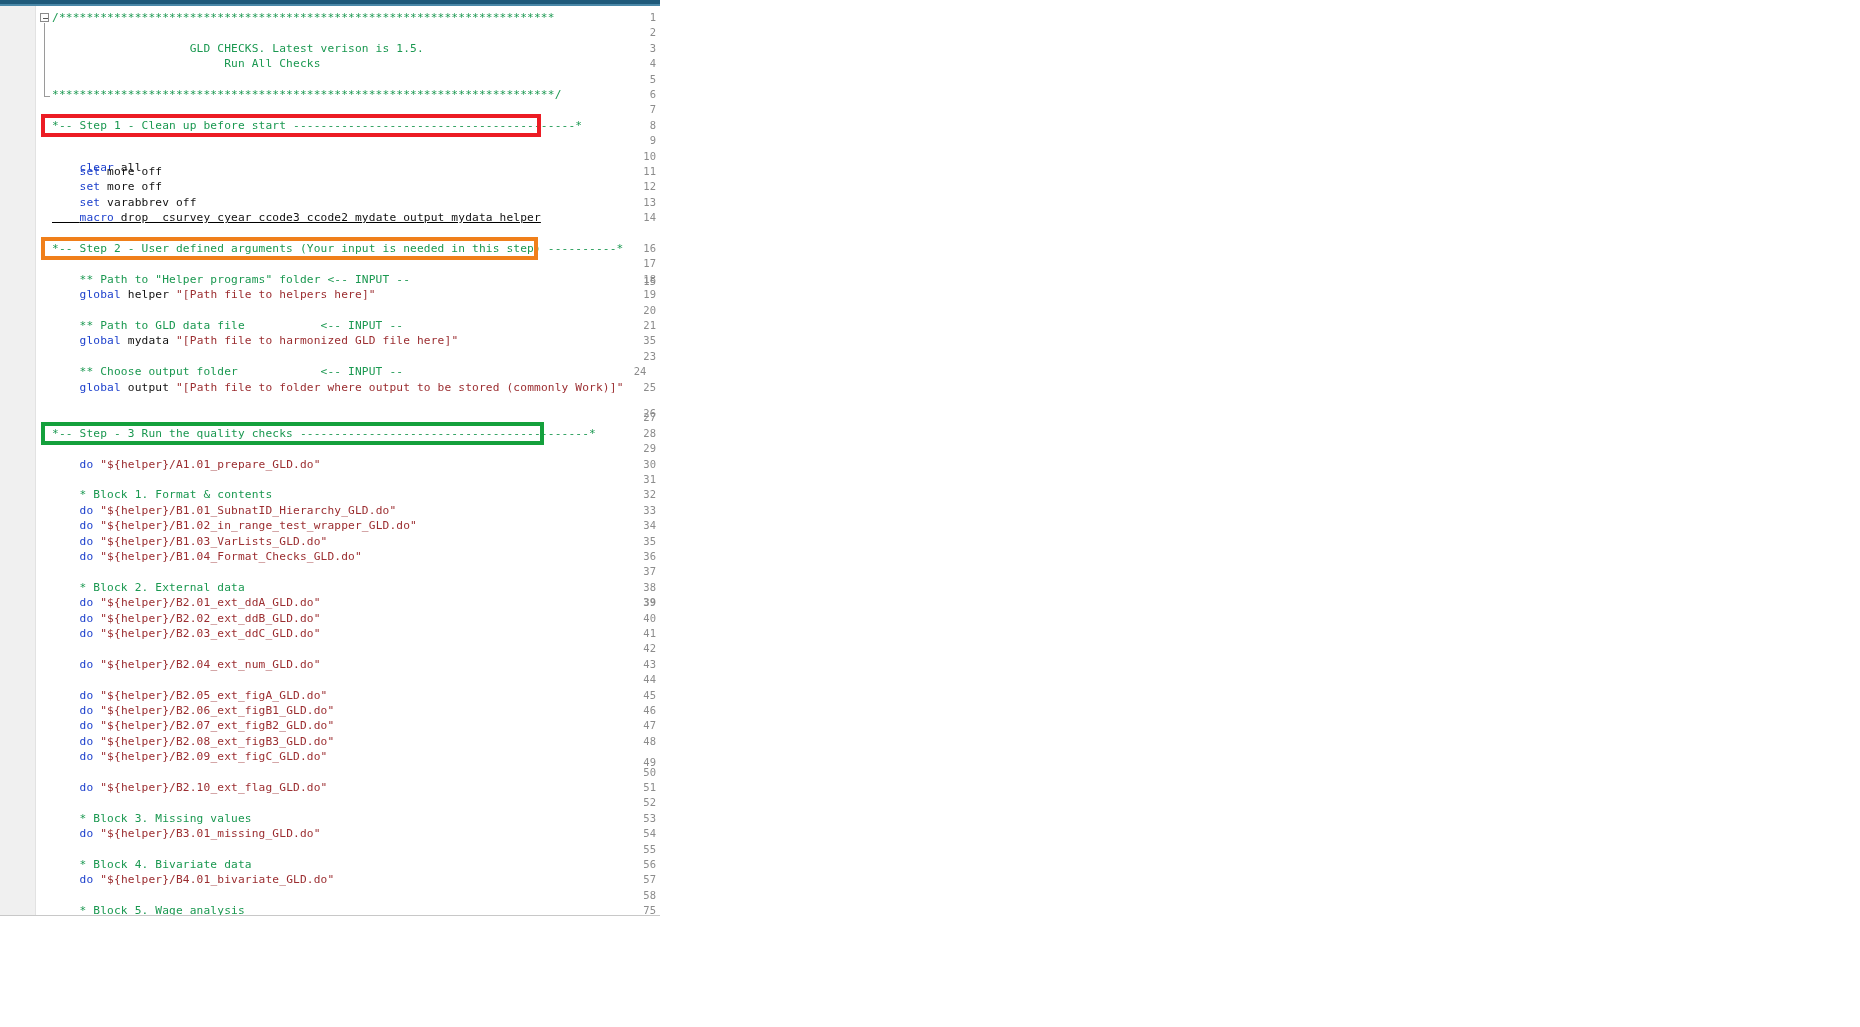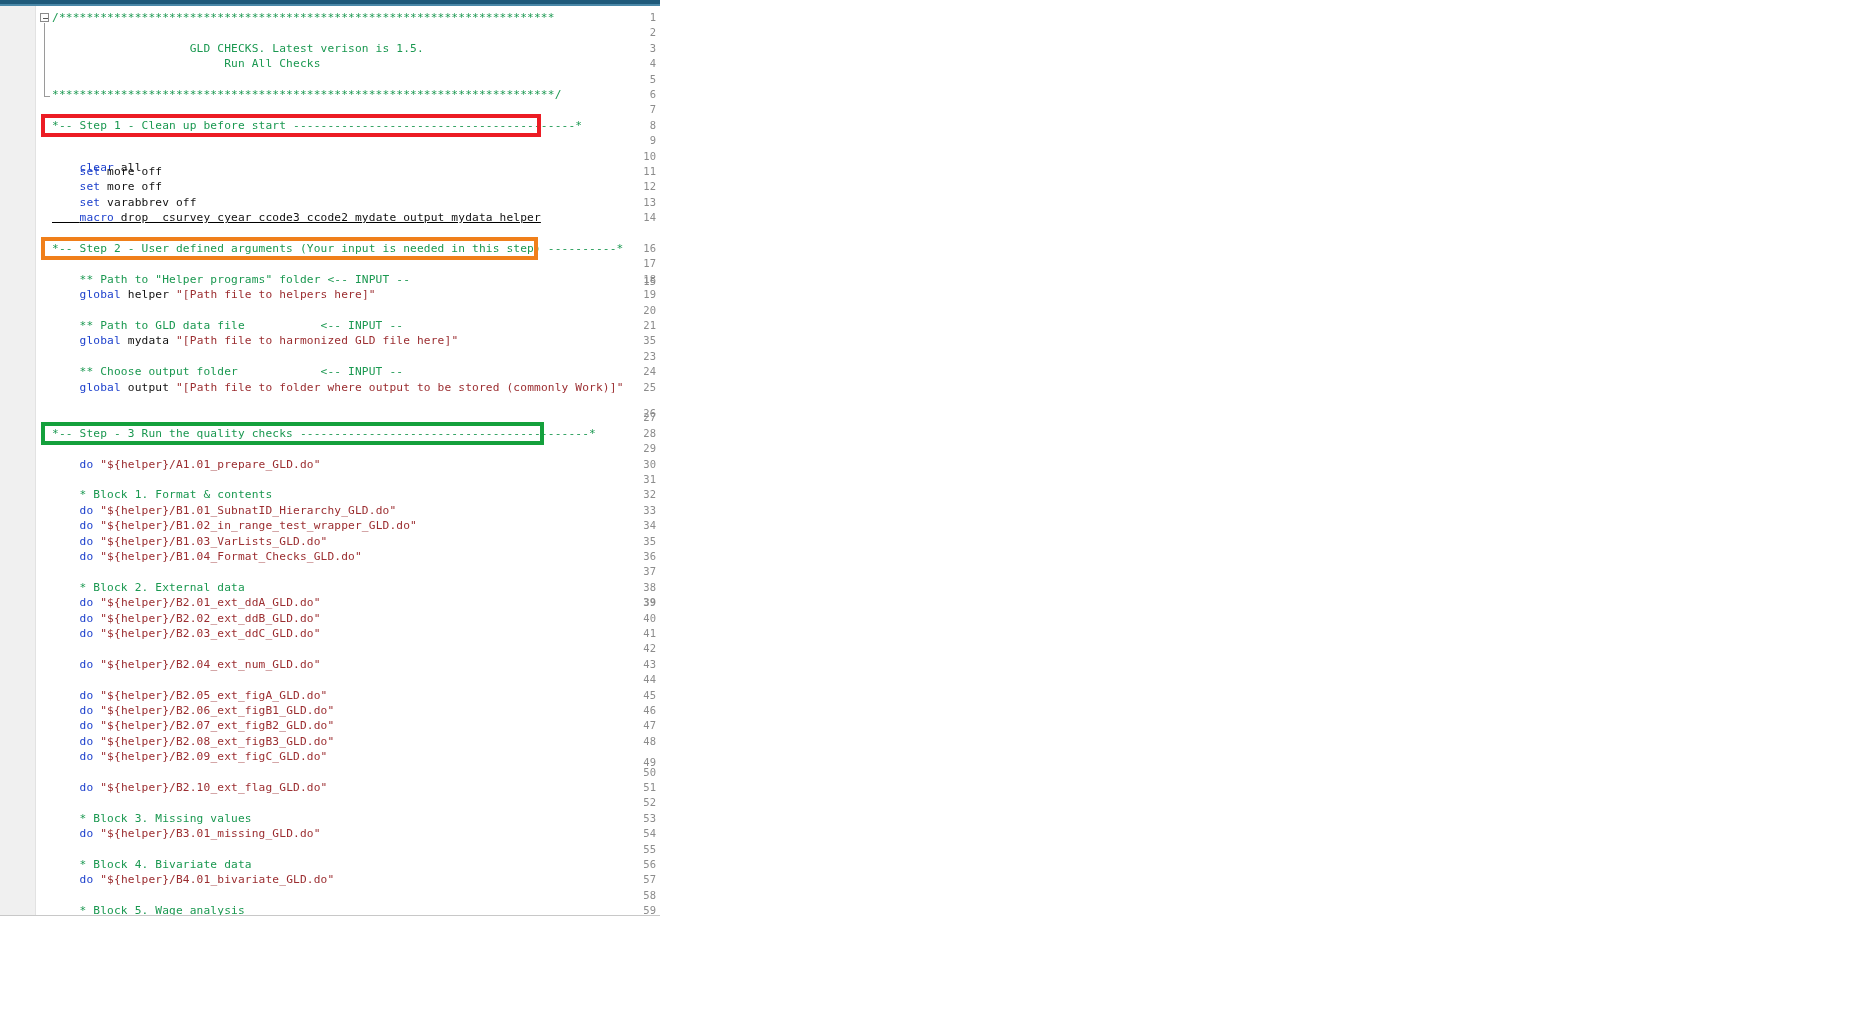--- a/index.html
+++ b/index.html
@@ -173,21 +173,21 @@
         <div class="line-no" style="top: 204.2px;">14</div>
         <div class="line-no" style="top: 219.6px; margin-top: 48px;">15</div>
         <div class="line-no" style="top: 235px;">16</div>
         <div class="line-no" style="top: 250.4px;">17</div>
         <div class="line-no" style="top: 265.8px;">18</div>
         <div class="line-no" style="top: 281.2px;">19</div>
         <div class="line-no" style="top: 296.6px;">20</div>
         <div class="line-no" style="top: 312px;">21</div>
         <div class="line-no" style="top: 327.4px;">35</div>
         <div class="line-no" style="top: 342.8px;">23</div>
-        <div class="line-no" style="top: 358.2px;">24</div>
+        <div class="line-no" style="top: 358.2px; text-align: center;">24</div>
         <div class="line-no" style="top: 373.6px;">25</div>
         <div class="line-no" style="top: 400px;">26</div>
         <div class="line-no" style="top: 404.4px;">27</div>
         <div class="line-no" style="top: 419.8px;">28</div>
         <div class="line-no" style="top: 435.2px;">29</div>
         <div class="line-no" style="top: 450.6px; text-align: right;">30</div>
         <div class="line-no" style="top: 466px;">31</div>
         <div class="line-no" style="top: 481.4px;">32</div>
         <div class="line-no" style="top: 496.8px;">33</div>
         <div class="line-no" style="top: 512.2px;">34</div>
@@ -208,21 +208,21 @@
         <div class="line-no" style="top: 717px; margin-top: 32px;">49</div>
         <div class="line-no" style="top: 758.6px;">50</div>
         <div class="line-no" style="top: 774px;">51</div>
         <div class="line-no" style="top: 789.4px;">52</div>
         <div class="line-no" style="top: 804.8px;">53</div>
         <div class="line-no" style="top: 820.2px;">54</div>
         <div class="line-no" style="top: 835.6px;">55</div>
         <div class="line-no" style="top: 851px;">56</div>
         <div class="line-no" style="top: 866.4px;">57</div>
         <div class="line-no" style="top: 881.8px;">58</div>
-        <div class="line-no" style="top: 897.2px;">59</div>
+        <div class="line-no" style="top: 897.2px;">75</div>
       </div>
     <div id="fold-widgets">
         <div class="fold-box" style="top: 7px;"></div>
         <div class="fold-line" style="top: 17px; height: 73px;"></div>
         <div class="fold-foot" style="top: 90px;"></div>
       </div>
 
     <div class="code-area">
 
       <div id="code-lines">

